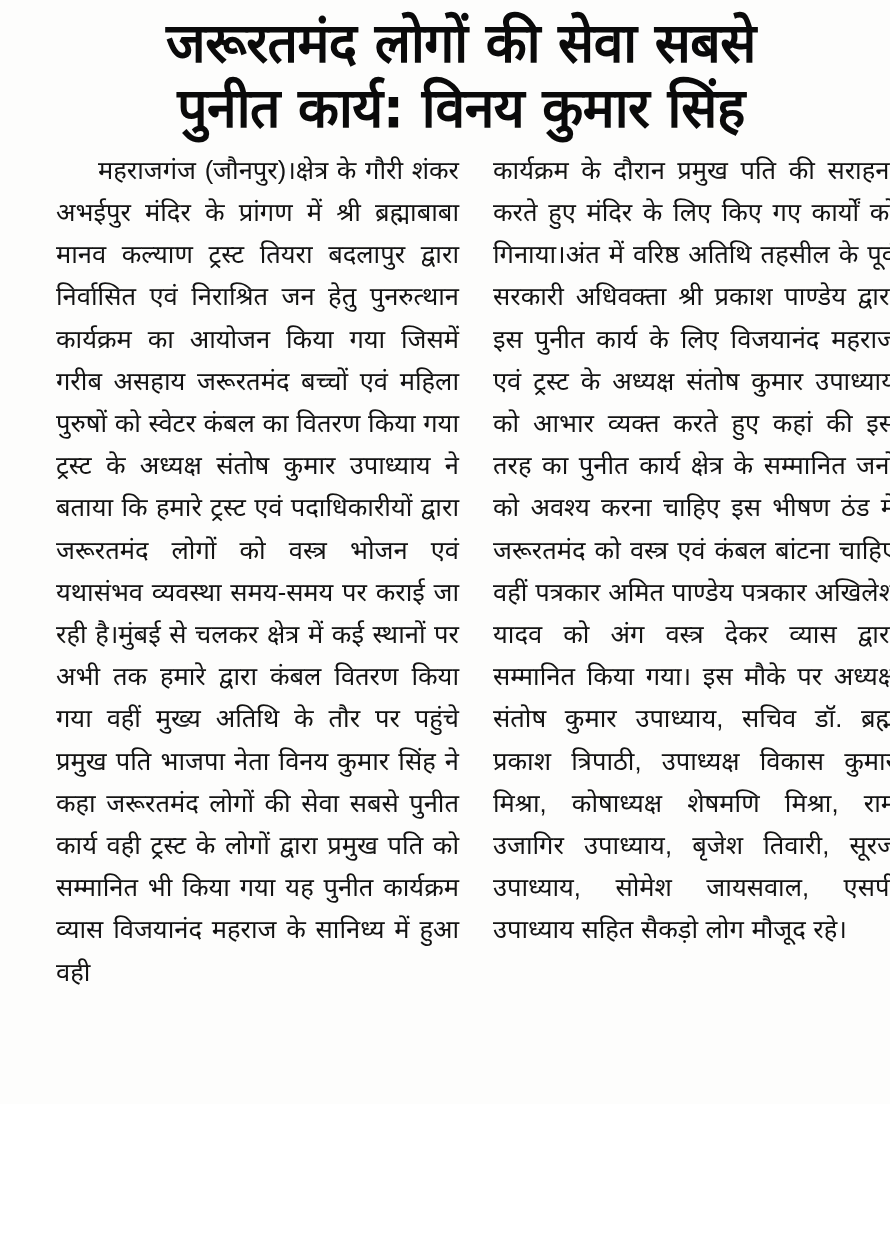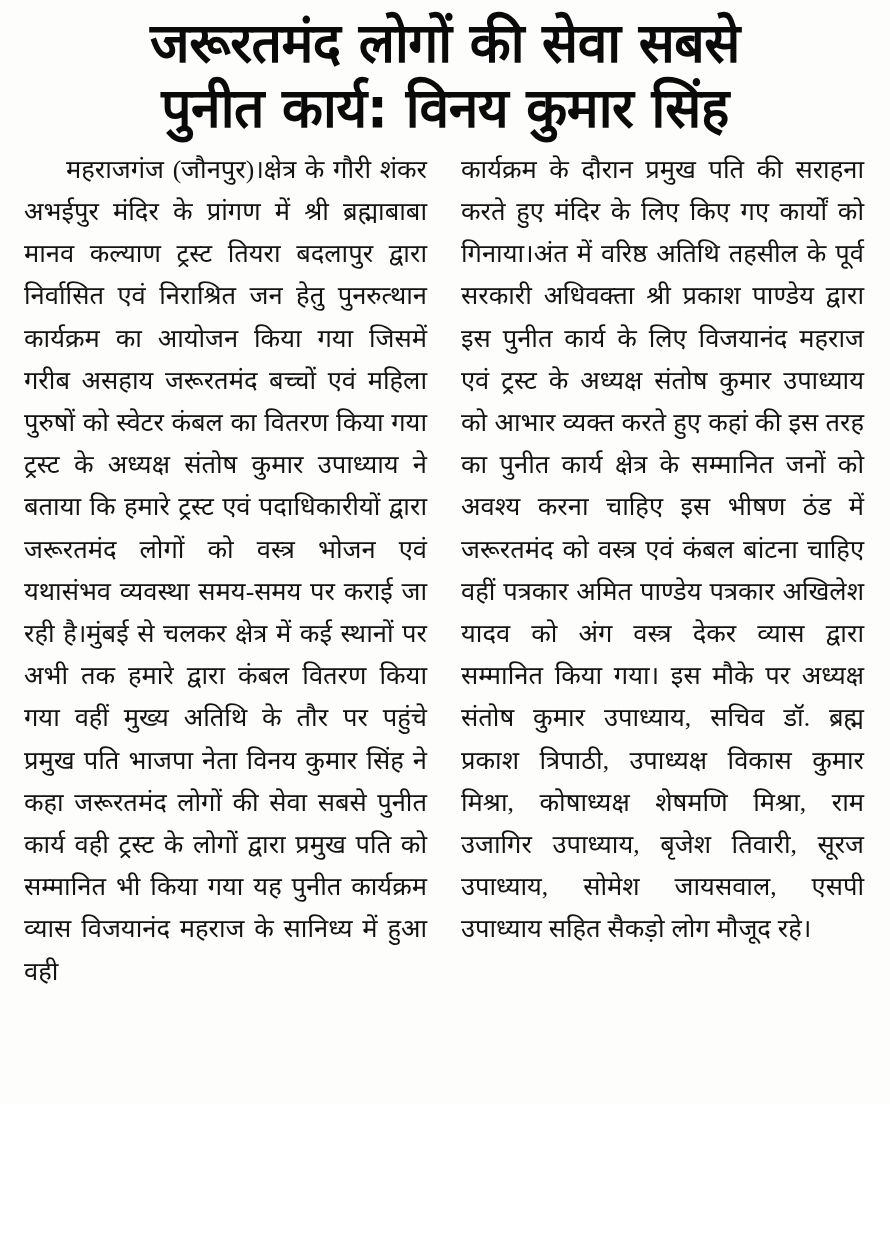--- a/index.html
+++ b/index.html
@@ -15,20 +15,21 @@
   }
 
   #clipping {
     position: relative;
     width: 890px;
     height: 1104px;
     margin: 0 auto;
     background: #fdfdfc;
     overflow: hidden;
     box-sizing: border-box;
+    padding-left: 32px;
   }
 
   
   .headline {
     padding: 14px 22px 0 22px;
     text-align: center;
   }
 
   .headline-line {
     font-family: "DejaVu Sans", "Liberation Sans", sans-serif;
@@ -57,21 +58,21 @@
     gap: 34px;
   }
 
   .column {
     flex: 0 0 auto;
     width: 403px;
   }
 
   .column p {
     margin: 0;
-    font-family: Liberation Serif, serif;
+    font-family: Liberation Sans, sans-serif;
     font-size: 25.5px;
     line-height: 42.2px;
     color: #131313;
     text-align: justify;
     text-justify: inter-word;
     hyphens: none;
     word-spacing: 0.5px;
   }
 
   .column.left p {

